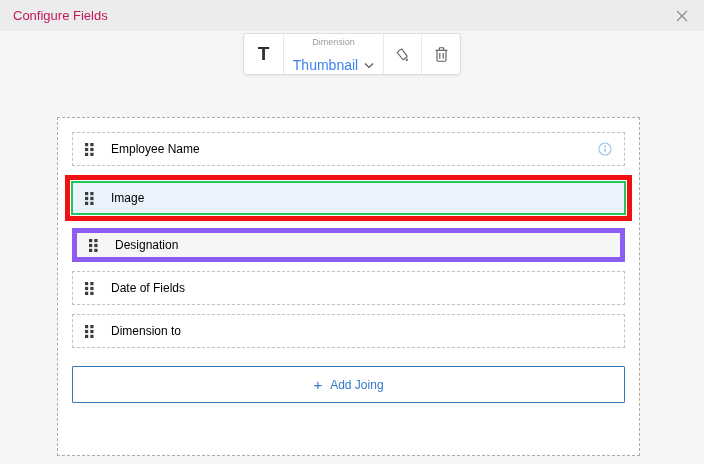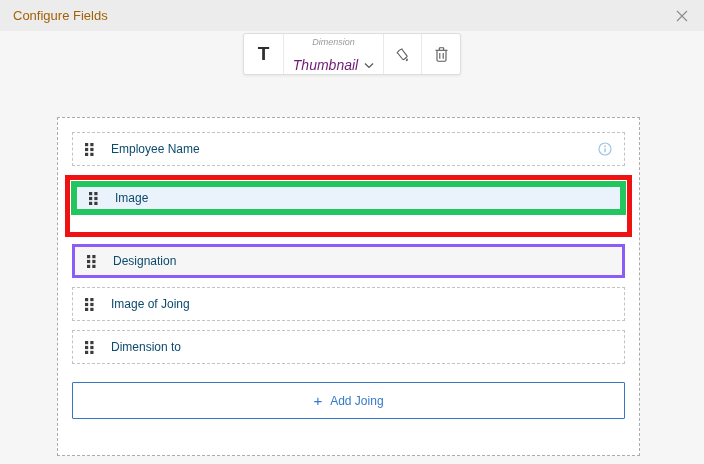--- a/index.html
+++ b/index.html
@@ -10,21 +10,21 @@
     position: relative;
     color: #3d3d3d;
   }
   
   .header {
     position: absolute; left: 0; top: 0; right: 0; height: 31px;
     background: #ececec;
     display: flex; align-items: center;
     padding: 0 13px;
   }
-  .header-title { font-size: 13px; color: #a16207; }
+  .header-title { font-size: 13px; color: #be185d; }
   .close-btn {
     margin-left: auto;
     width: 18px; height: 18px;
     display: flex; align-items: center; justify-content: center;
     cursor: pointer; background: none; border: none; padding: 0;
   }
   
   .toolbar {
     position: absolute; left: 243px; top: 33px; height: 42px;
     display: flex; align-items: stretch;
@@ -36,57 +36,57 @@
   .tool-cell {
     display: flex; align-items: center; justify-content: center;
     cursor: pointer; background: none; border: none;
     border-right: 1px solid #e9e9e9;
   }
   .tool-cell:last-child { border-right: none; }
   .cell-text { width: 40px; font-size: 19px; font-weight: 600; color: #2e2e2e; }
   .cell-dimension {
     width: 100px;
     display: flex; flex-direction: column; align-items: center; justify-content: center;
-    gap: 10px; padding-top: 2px; font-style: italic;
+    gap: 10px; padding-top: 2px;
   }
   .dim-label { font-size: 9px; color: #9b9b9b; }
   .dim-value-wrap { display: flex; align-items: center; gap: 6px; }
-  .dim-value { font-size: 14px; color: #701a75; }
+  .dim-value { font-size: 14px; color: #3b82f6; }
   .cell-icon { width: 38px; color: #5a5a5a; }
   
   .fields-container {
     position: absolute; left: 57px; top: 117px; width: 583px; height: 339px;
     background: #ffffff;
     border: 1px dashed #ababab;
     padding: 14px 14px 0 14px;
   }
   .field-row {
     display: flex; align-items: center;
     height: 34px;
     padding: 0 12px;
     background: #ffffff;
     border: 1px dashed #c3c3c3;
     margin-bottom: 9px;
     cursor: move;
   }
   .field-row .drag-handle { margin-right: 17px; display: flex; cursor: grab; }
-  .field-label { font-size: 12px; color: #0c4a6e; }
+  .field-label { font-size: 12px; color: #000000; }
   .row-solid {
-    border: 3px solid #8b5cf6;
+    border: 5px solid #8b5cf6;
     background: #f6f6f6;
   }
   .red-highlight {
     border: 5px solid #f01212;
     padding: 1px;
     margin: 0 -7px 7px -7px;
   }
   .row-selected {
-    border: 6px solid #22c55e;
+    border: 2px solid #22c55e;
     background: #eaf3fb;
-    margin-bottom: 16px;
+    margin-bottom: 0;
   }
   .info-wrap { margin-left: auto; display: flex; align-items: center; cursor: pointer; }
   
   .add-fields-btn {
     width: 100%; height: 37px;
     margin-top: 18px;
     background: #ffffff;
     border: 1px solid #3678be;
     border-radius: 1px;
     display: flex; align-items: center; justify-content: center; gap: 8px;
@@ -205,21 +205,21 @@
     <span class="drag-handle">
       <svg width="9" height="13" viewBox="0 0 9 13" fill="#3b3b3b">
         <rect x="0" y="0" width="3.2" height="3.2"></rect>
           <rect x="5.3" y="0" width="3.2" height="3.2"></rect>
         <rect x="0" y="4.9" width="3.2" height="3.2"></rect>
           <rect x="5.3" y="4.9" width="3.2" height="3.2"></rect>
         <rect x="0" y="9.8" width="3.2" height="3.2"></rect>
           <rect x="5.3" y="9.8" width="3.2" height="3.2"></rect>
       </svg>
     </span>
-    <span class="field-label">Image of Joing</span>
+    <span class="field-label">Date of Fields</span>
   </div>
 
   <div class="field-row">
     <span class="drag-handle">
       <svg width="9" height="13" viewBox="0 0 9 13" fill="#3b3b3b">
         <rect x="0" y="0" width="3.2" height="3.2"></rect>
           <rect x="5.3" y="0" width="3.2" height="3.2"></rect>
         <rect x="0" y="4.9" width="3.2" height="3.2"></rect>
           <rect x="5.3" y="4.9" width="3.2" height="3.2"></rect>
         <rect x="0" y="9.8" width="3.2" height="3.2"></rect>

